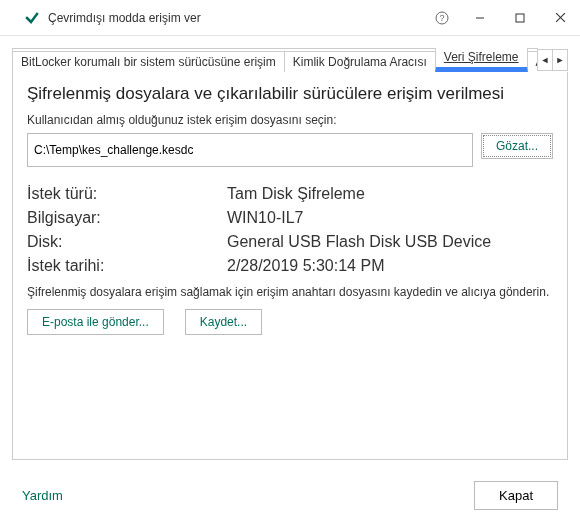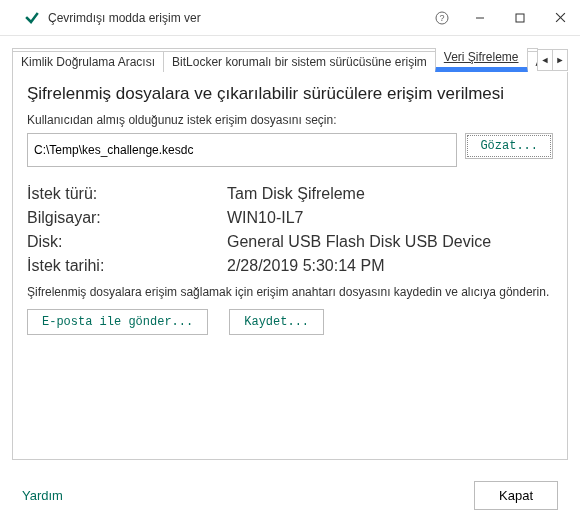--- a/index.html
+++ b/index.html
@@ -118,21 +118,21 @@
     height: 26px;
     font-family: inherit;
   }
   .btn {
     border: 1px solid #bbb;
     background: #fff;
     padding: 0 14px;
     height: 26px;
     font-size: 12px;
     color: #006d5b;
-    font-family: Liberation Mono, monospace;
+    font-family: Liberation Sans, sans-serif;
     display: inline-flex;
     align-items: center;
     justify-content: center;
     cursor: default;
   }
   .btn.dotted {
     outline: 1px dotted #888;
     outline-offset: -3px;
   }
   .kv {
@@ -203,22 +203,22 @@
       <svg width="11" height="11" viewBox="0 0 10 10">
           <line x1="1" y1="1" x2="9" y2="9" stroke="#333" stroke-width="1"></line>
           <line x1="9" y1="1" x2="1" y2="9" stroke="#333" stroke-width="1"></line>
         </svg>
     </div>
   </div>
 </div>
 
 <div class="content-frame">
   <div class="tabs-row">
+    <div class="tab">BitLocker korumalı bir sistem sürücüsüne erişim</div>
     <div class="tab">Kimlik Doğrulama Aracısı</div>
-    <div class="tab">BitLocker korumalı bir sistem sürücüsüne erişim</div>
     <div class="tab active">Veri Şifreleme</div>
     <div class="tab">Aygıt De</div>
     <div class="tab-scroll">
       <div class="arr">◄</div>
       <div class="arr">►</div>
     </div>
   </div>
 
   <div class="tab-body">
     <div class="heading">Şifrelenmiş dosyalara ve çıkarılabilir sürücülere erişim verilmesi</div>

